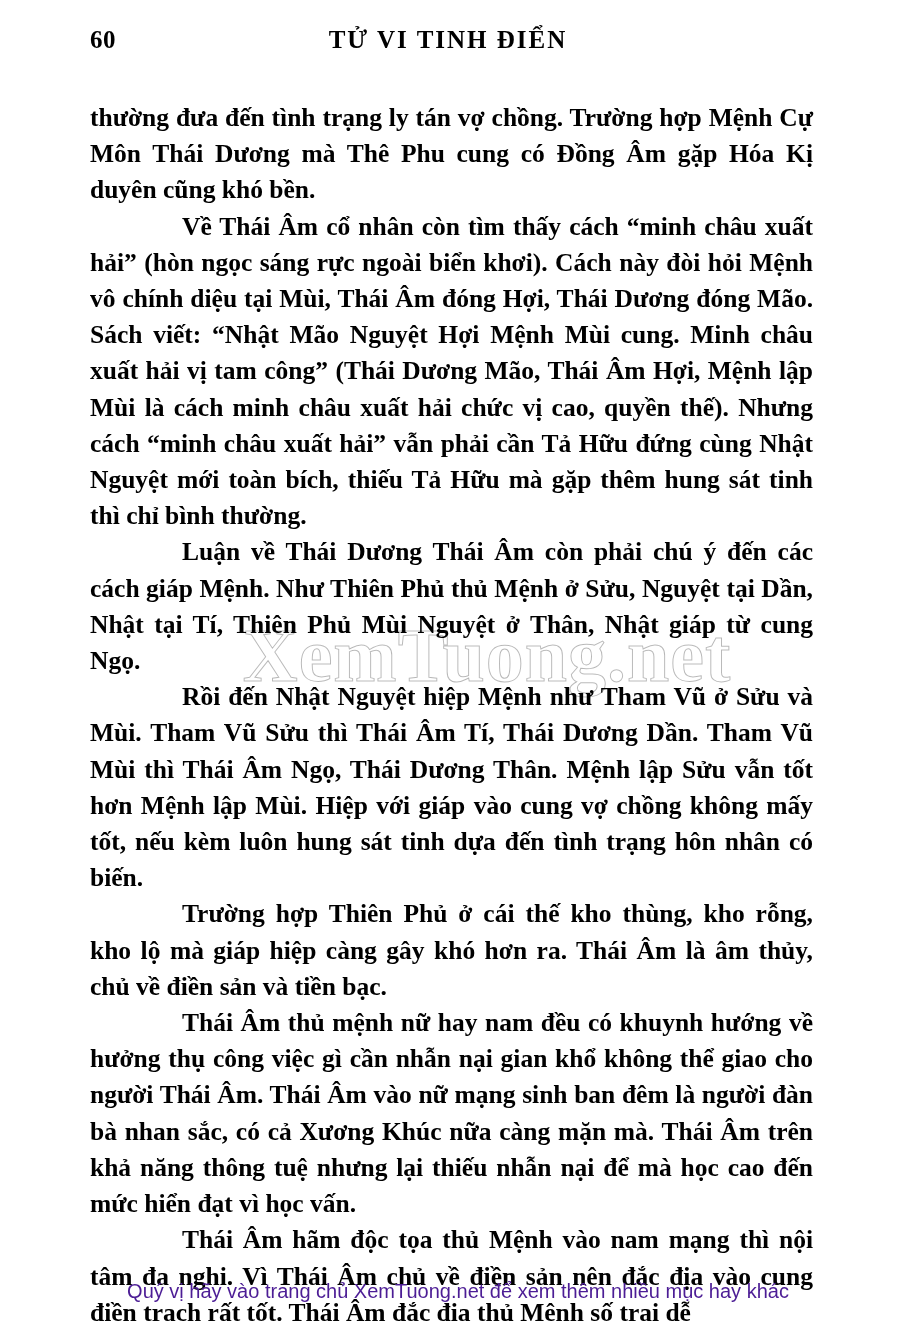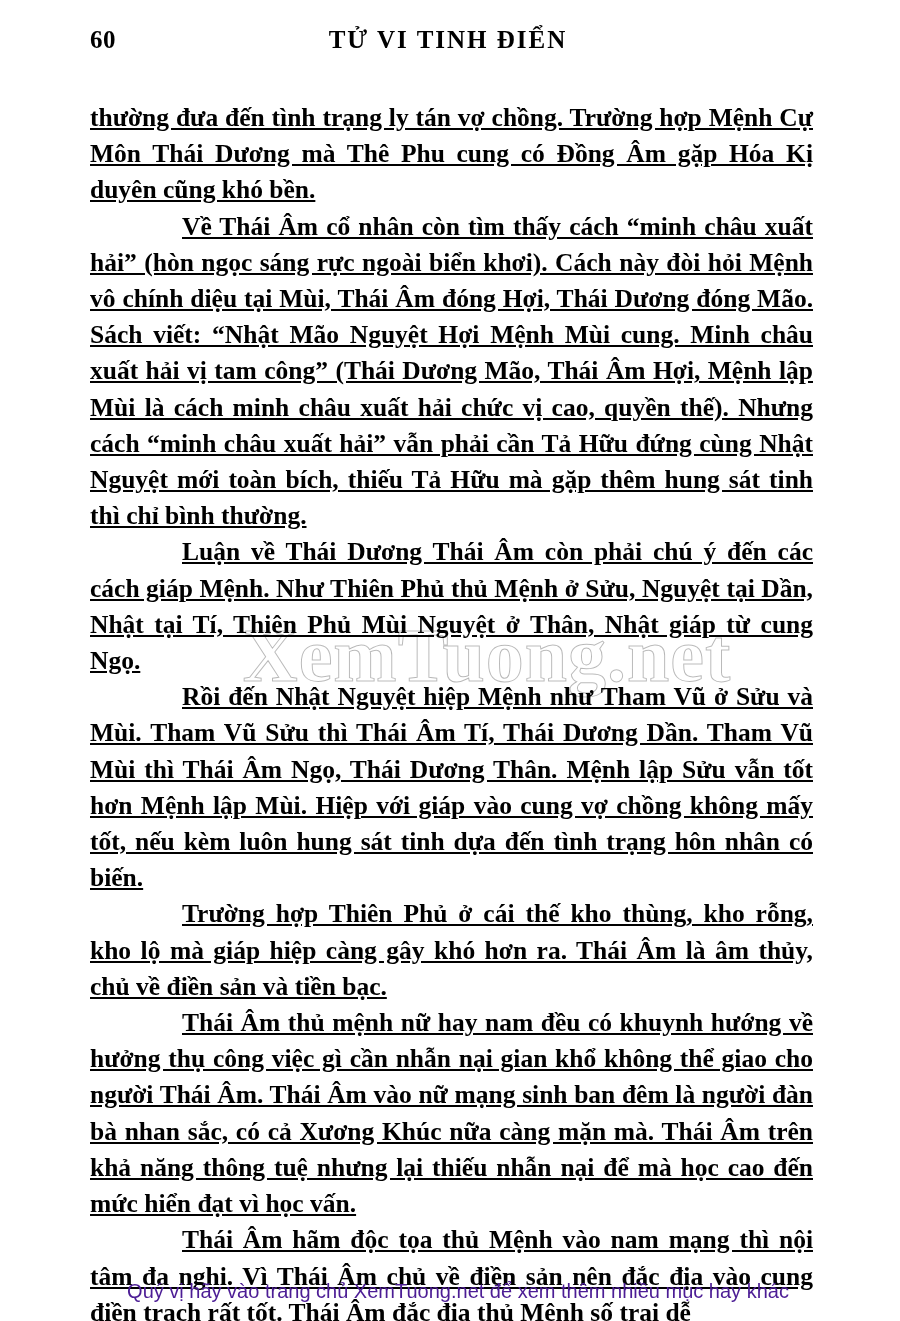--- a/index.html
+++ b/index.html
@@ -59,21 +59,20 @@
     line-height: 36.2px;
     text-align: justify;
     text-justify: inter-word;
     font-weight: 700;
     letter-spacing: 0px;
   }
   .body-text p {
     margin: 0;
     text-indent: 92px;
     text-align: justify;
-    text-decoration: underline;
   }
   .body-text p.no-indent {
     text-indent: 0;
   }
   .body-text p:last-child {
     text-align: justify;
   }
 
   
   .footer {

